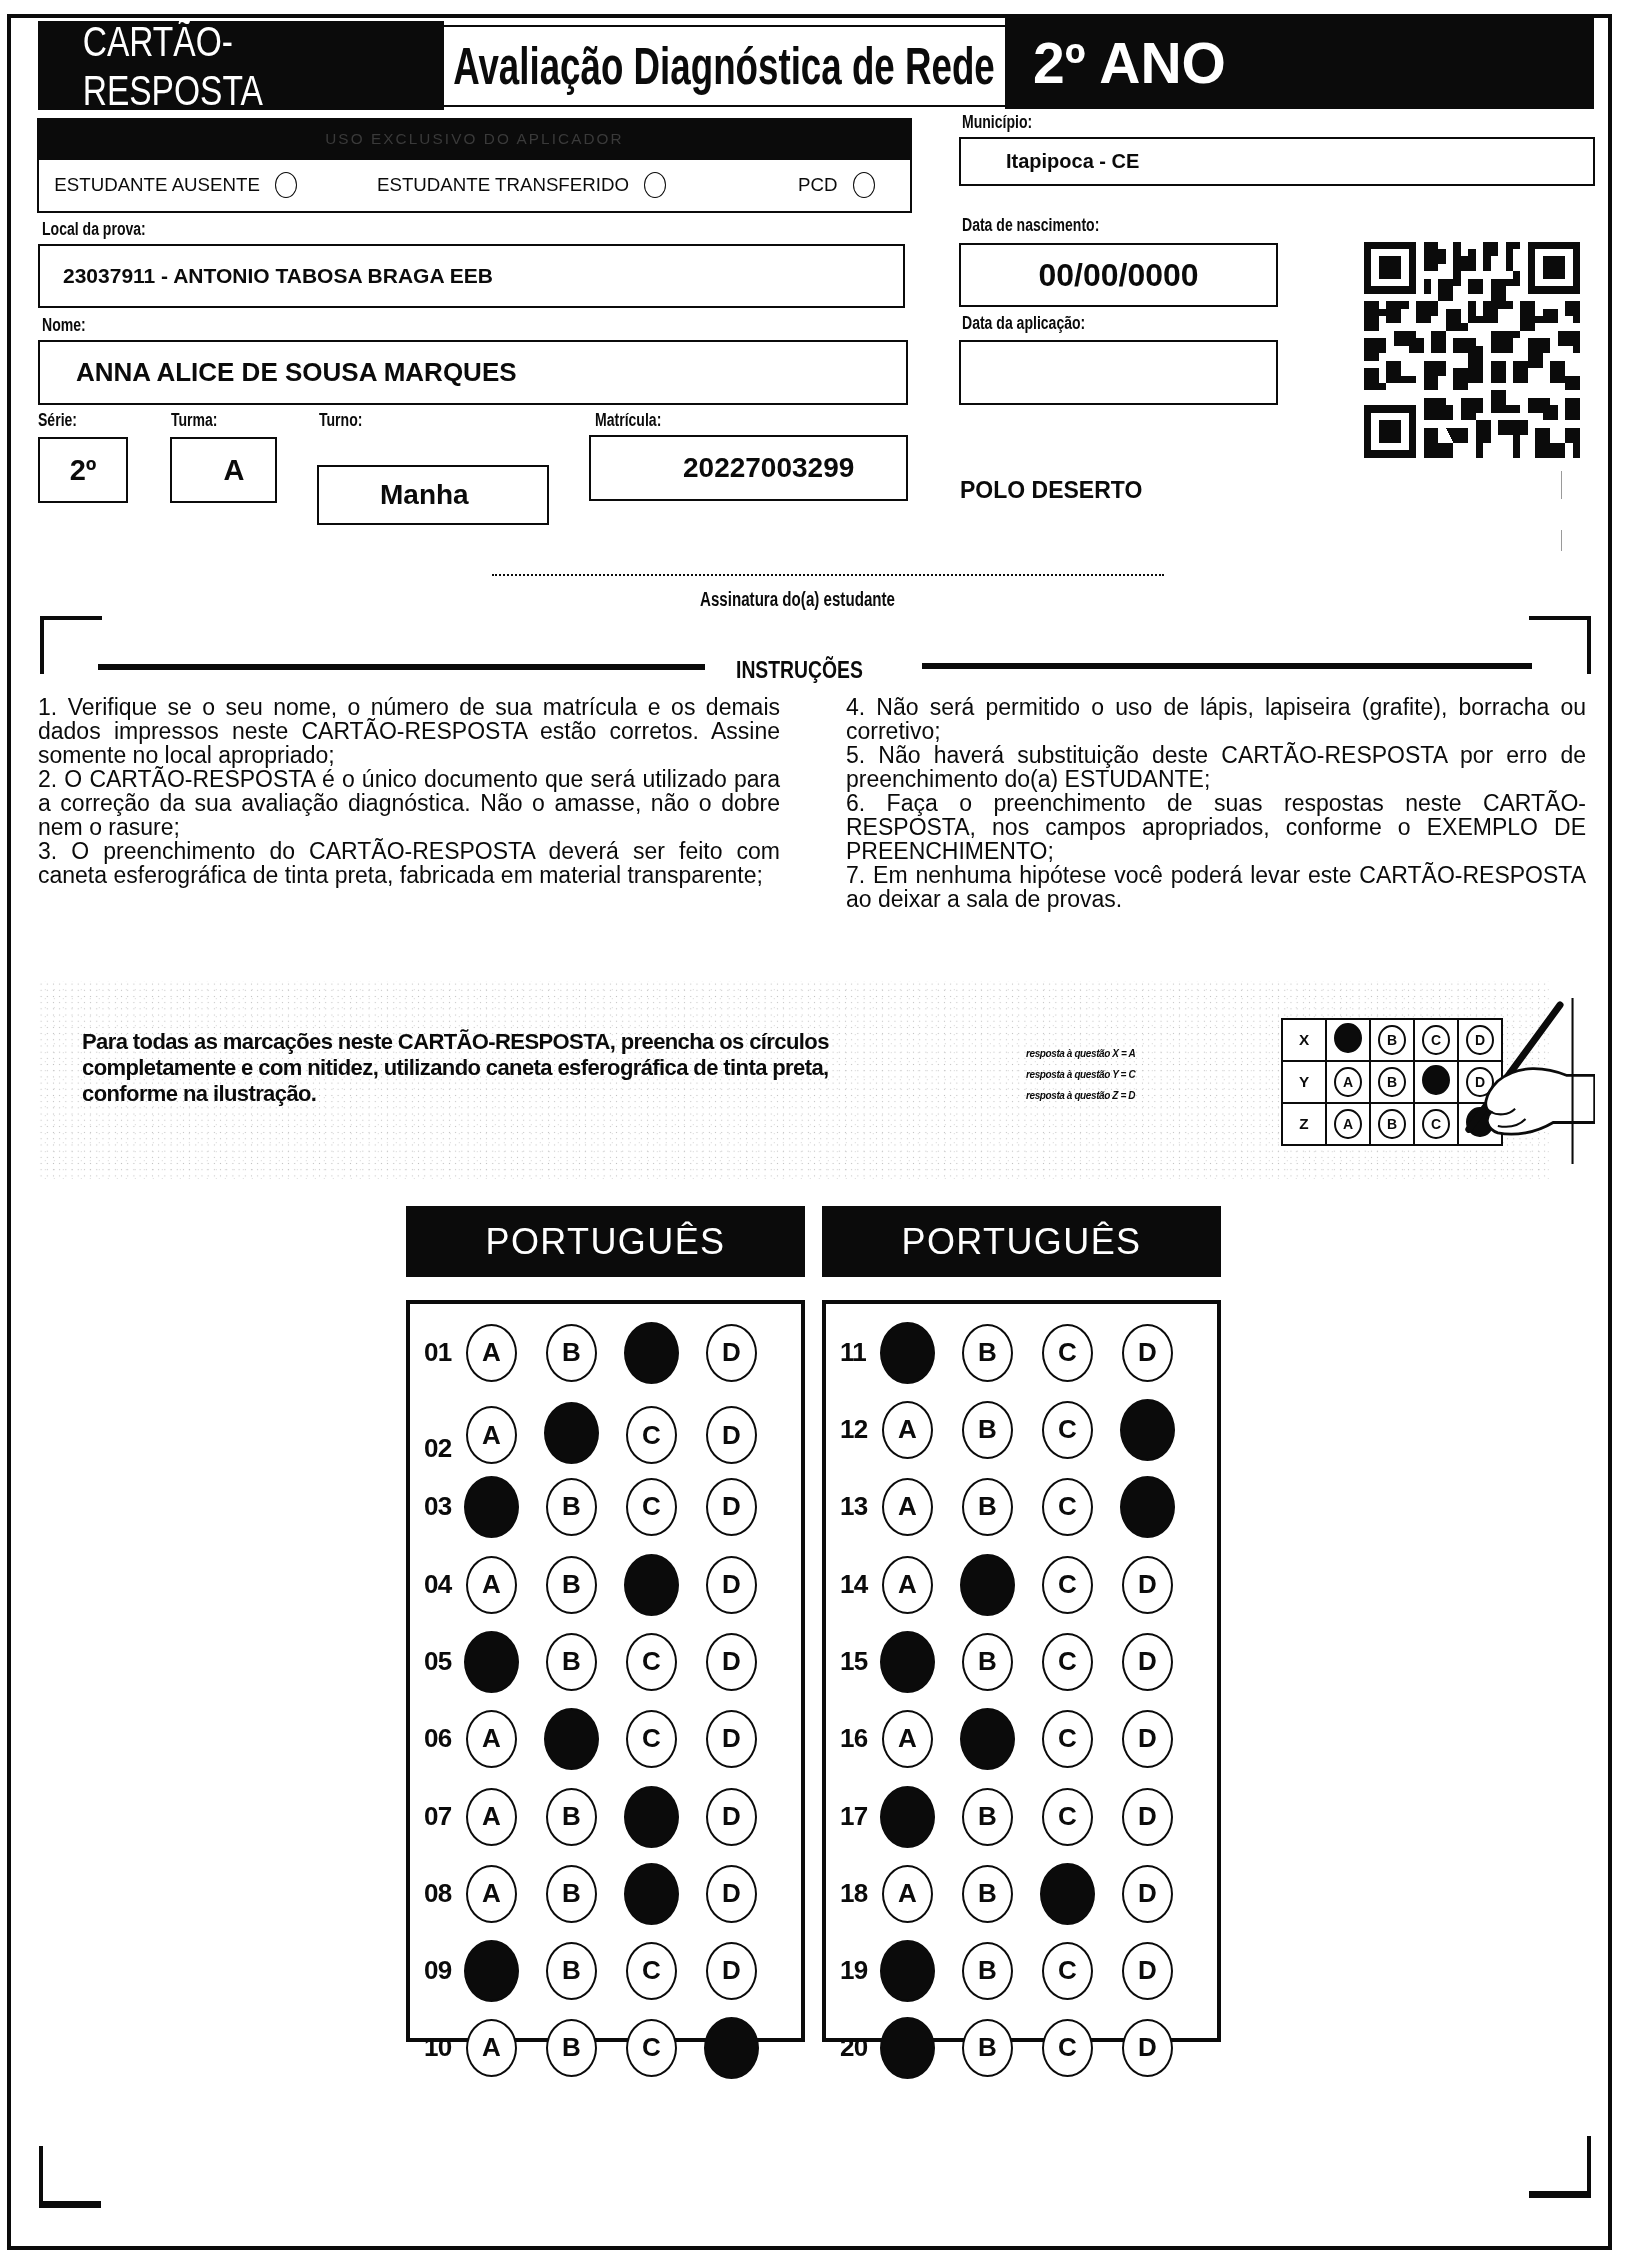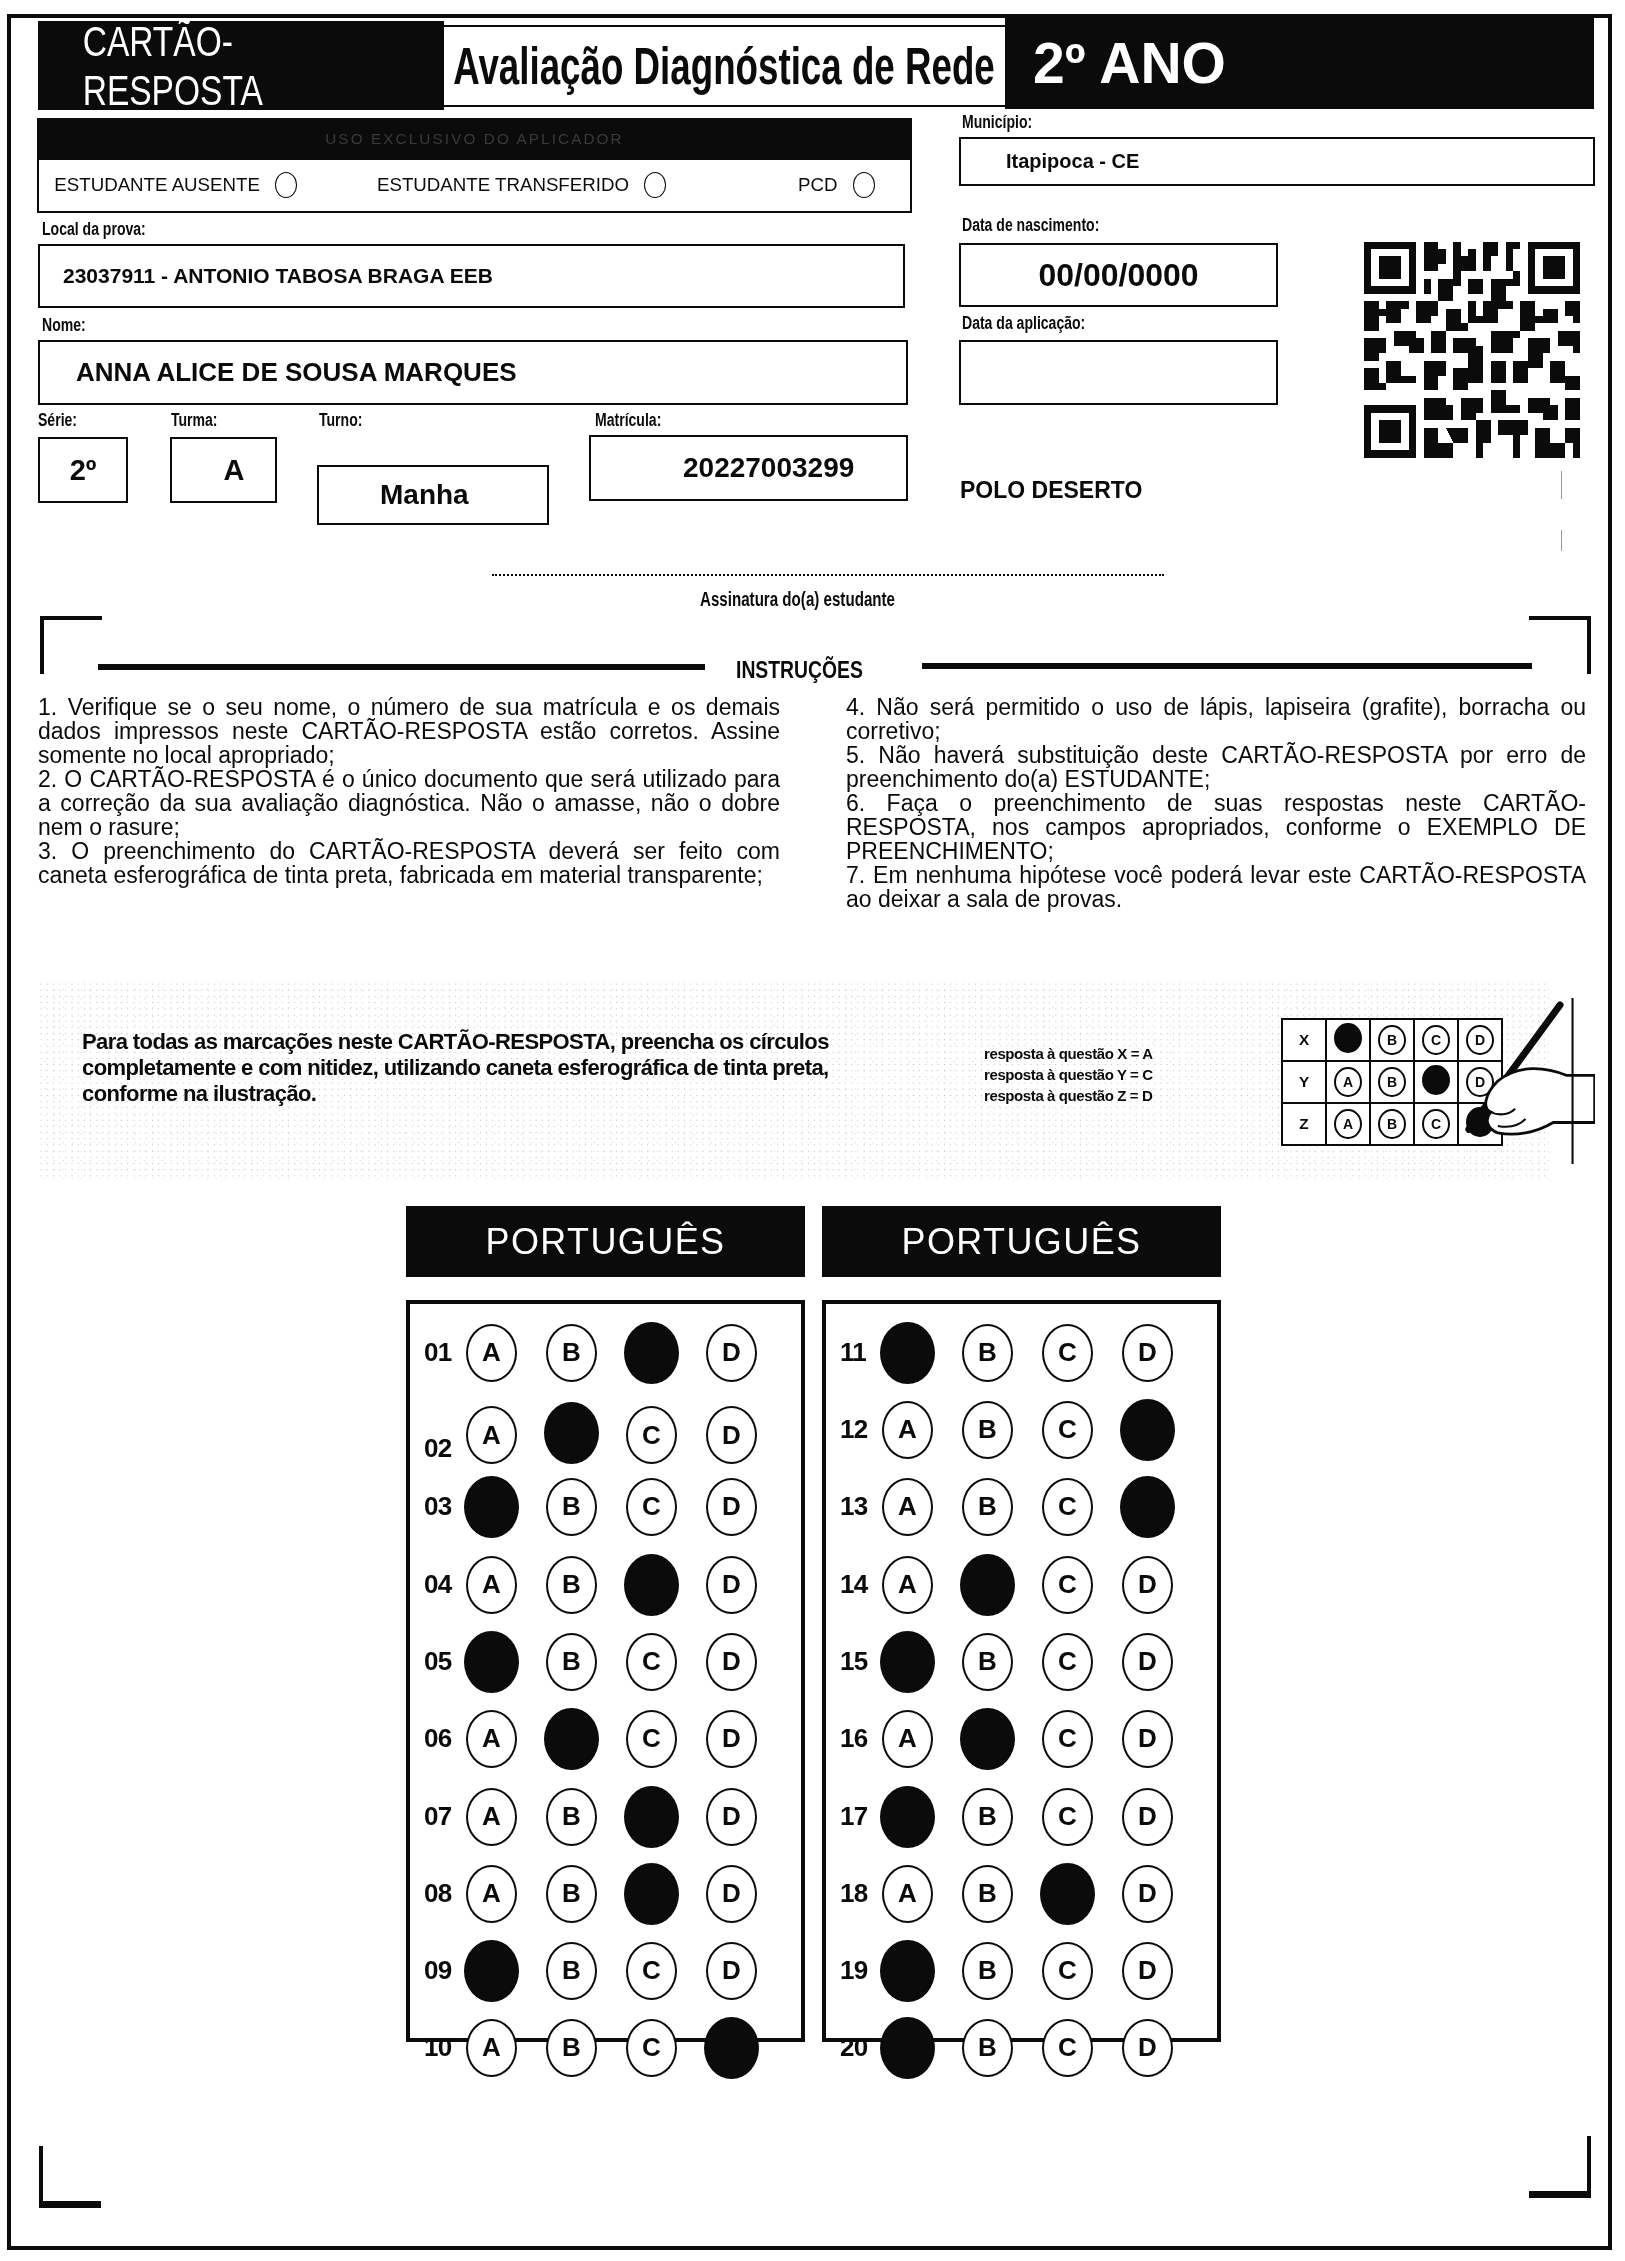--- a/index.html
+++ b/index.html
@@ -49,21 +49,21 @@
   .ins-title span { display:inline-block; transform:scaleX(0.82); transform-origin:left; }
 
   .ins-col { font-size:23px; line-height:24px; text-align:justify; }
   .ins-col p { margin:0; }
 
   
   .ex-band { left:38px; top:981px; width:1511px; height:198px;
      background-image: radial-gradient(#bdbdbd 0.7px, transparent 0.9px), radial-gradient(#d4d4d4 0.7px, transparent 0.9px);
      background-size: 6.2px 6.2px, 9px 9px; background-position:0 0, 2.8px 4.2px; }
   .ex-text { left:82px; top:1029px; width:797px; font-size:22px; font-weight:bold; line-height:26px; letter-spacing:-0.6px; }
-  .ex-legend { left:984px; top:1043px; font-size:15px; font-weight:bold; line-height:21px; letter-spacing:-0.4px; }
+  .ex-legend { left:1026px; top:1043px; font-size:10px; font-weight:bold; line-height:21px; letter-spacing:-0.4px;font-style:italic; }
   .ex-grid { left:1281px; top:1018px; border:2.8px solid #0b0b0b; border-collapse:collapse; background:#fff; }
   .ex-grid td { width:42px; height:40px; border:2.1px solid #0b0b0b; text-align:center; vertical-align:middle; font-size:15.3px; font-weight:bold; padding:0; }
   .ex-bubble { display:inline-flex; align-items:center; justify-content:center; width:28px; height:30.5px; border:2.1px solid #0b0b0b; border-radius:50%; box-sizing:border-box; font-size:14px; font-weight:bold; }
   .ex-bubble.filled { background:#0b0b0b; }
   .ex-hand { left:1456px; top:998px; width:139px; height:166px; }
 
   
   .subj { left:0; top:0; height:71px; background:#0b0b0b; color:#fff; display:flex; align-items:center; justify-content:center; font-size:36px; letter-spacing:1.4px; }
   .ans-box { border:4.9px solid #0b0b0b; box-sizing:border-box; background:#fff; }
   .ans-row { position:absolute; left:14px; height:69px; display:flex; align-items:center; }

